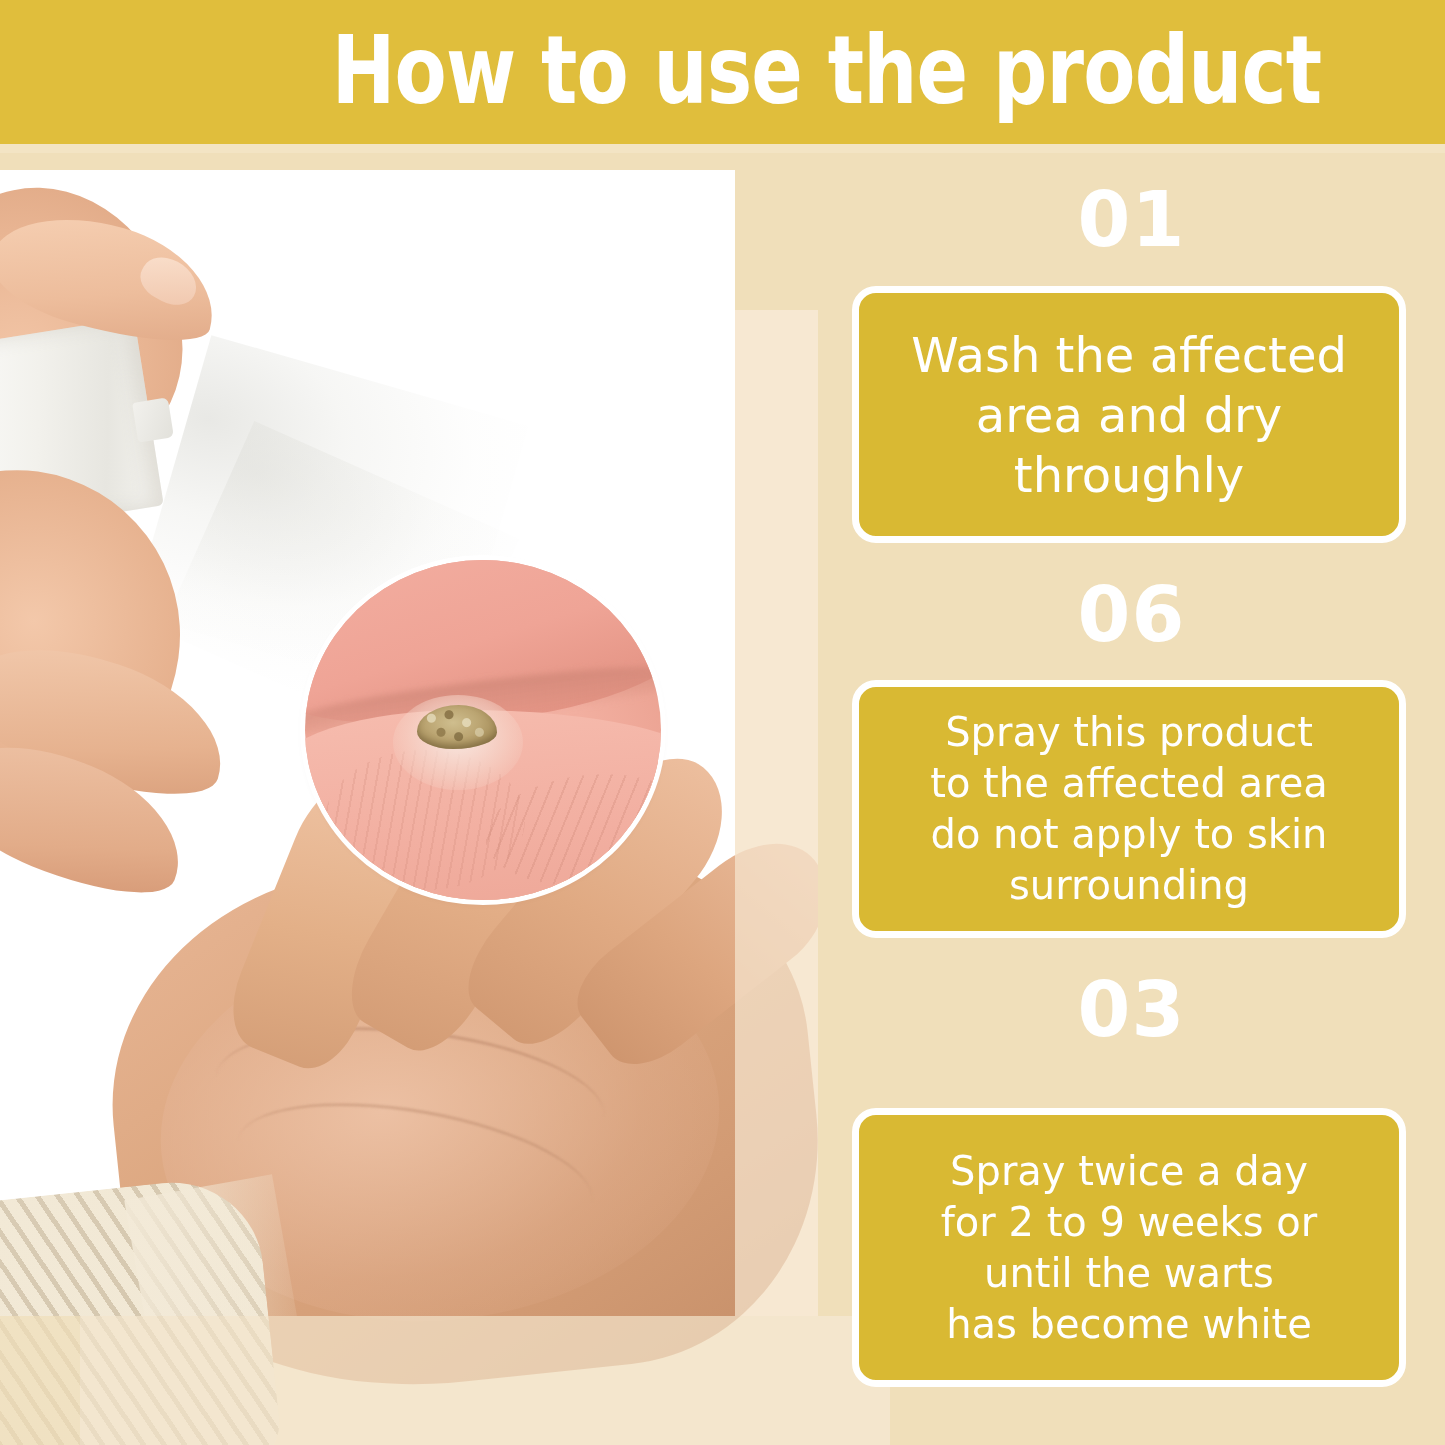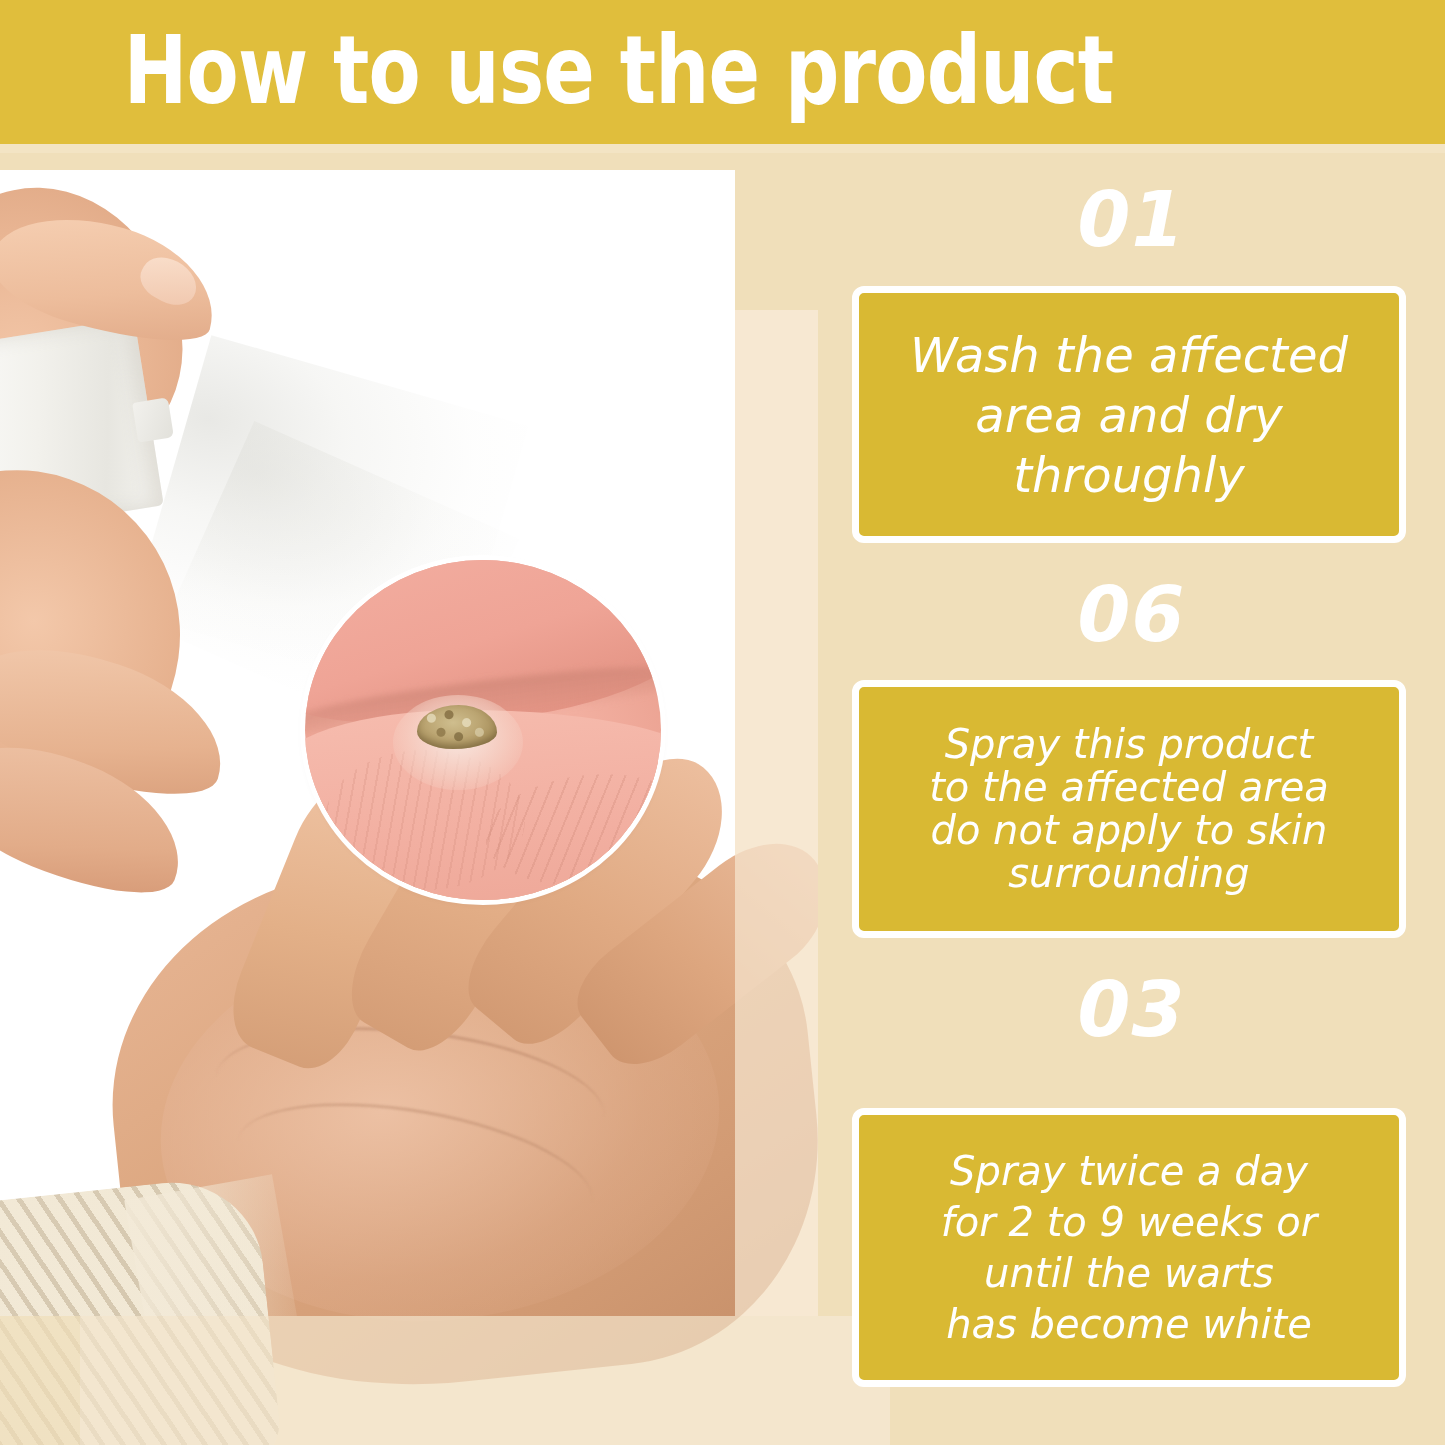--- a/index.html
+++ b/index.html
@@ -9,21 +9,21 @@
     font-family:"Liberation Sans", sans-serif;
     overflow:hidden;
     position:relative;
   }
   #stage{position:relative;width:1445px;height:1445px;overflow:hidden;background:#F0DFBA;}
 
   
   .header{
     position:absolute;left:0;top:0;width:1445px;height:144px;
     background:#E0BE3C;
-    display:flex;align-items:center;justify-content:flex-start;
+    display:flex;align-items:center;justify-content:flex-end;
     z-index:40;
   }
   .header-title{
     color:#FFFFFF;
     font-family:"DejaVu Sans","Liberation Sans",sans-serif;
     font-weight:bold;
     font-size:95px;
     line-height:100px;
     letter-spacing:-1px;
     transform:scaleX(0.80);
@@ -255,53 +255,52 @@
   .cuff-edge{
     position:absolute;left:150px;top:1015px;width:150px;height:310px;
     background:linear-gradient(100deg,rgba(243,234,216,.9),rgba(255,255,255,0));
     transform:rotate(-10deg);
   }
 
   
   .steps{
     position:absolute;left:818px;top:153px;width:627px;height:1292px;
     z-index:20;
-    font-style:italic;
   }
   .step{position:absolute;left:0;width:627px;}
   .step-num{
     width:627px;text-align:center;color:#FFFFFF;
     font-family:"DejaVu Sans","Liberation Sans",sans-serif;
     font-weight:bold;font-size:76px;line-height:84px;
     letter-spacing:1px;
   }
   .step-card{
     position:absolute;left:34px;width:554px;
     background:#D9B933;
     border:7px solid #FFFFFF;
-    border-radius:12px;
+    border-radius:24px;
     box-sizing:border-box;
     display:flex;align-items:center;justify-content:center;
     text-align:center;
   }
   .step-text{
     color:#FFFFFF;
     font-family:"DejaVu Sans","Liberation Sans",sans-serif;
     font-weight:normal;
     padding:0 26px;
     white-space:pre-line;
   }
 
   #step1{top:25px;}
   #step1 .step-card{top:108px;height:257px;}
   #step1 .step-text{font-size:48px;line-height:60px;}
 
   #step2{top:420px;}
   #step2 .step-card{top:107px;height:258px;}
-  #step2 .step-text{font-size:40px;line-height:43px;}
+  #step2 .step-text{font-size:40px;line-height:51px;}
 
   #step3{top:815px;}
   #step3 .step-card{top:140px;height:279px;}
   #step3 .step-text{font-size:40px;line-height:51px;}
 </style>
 </head>
 <body>
 
 <div id="stage">
 

